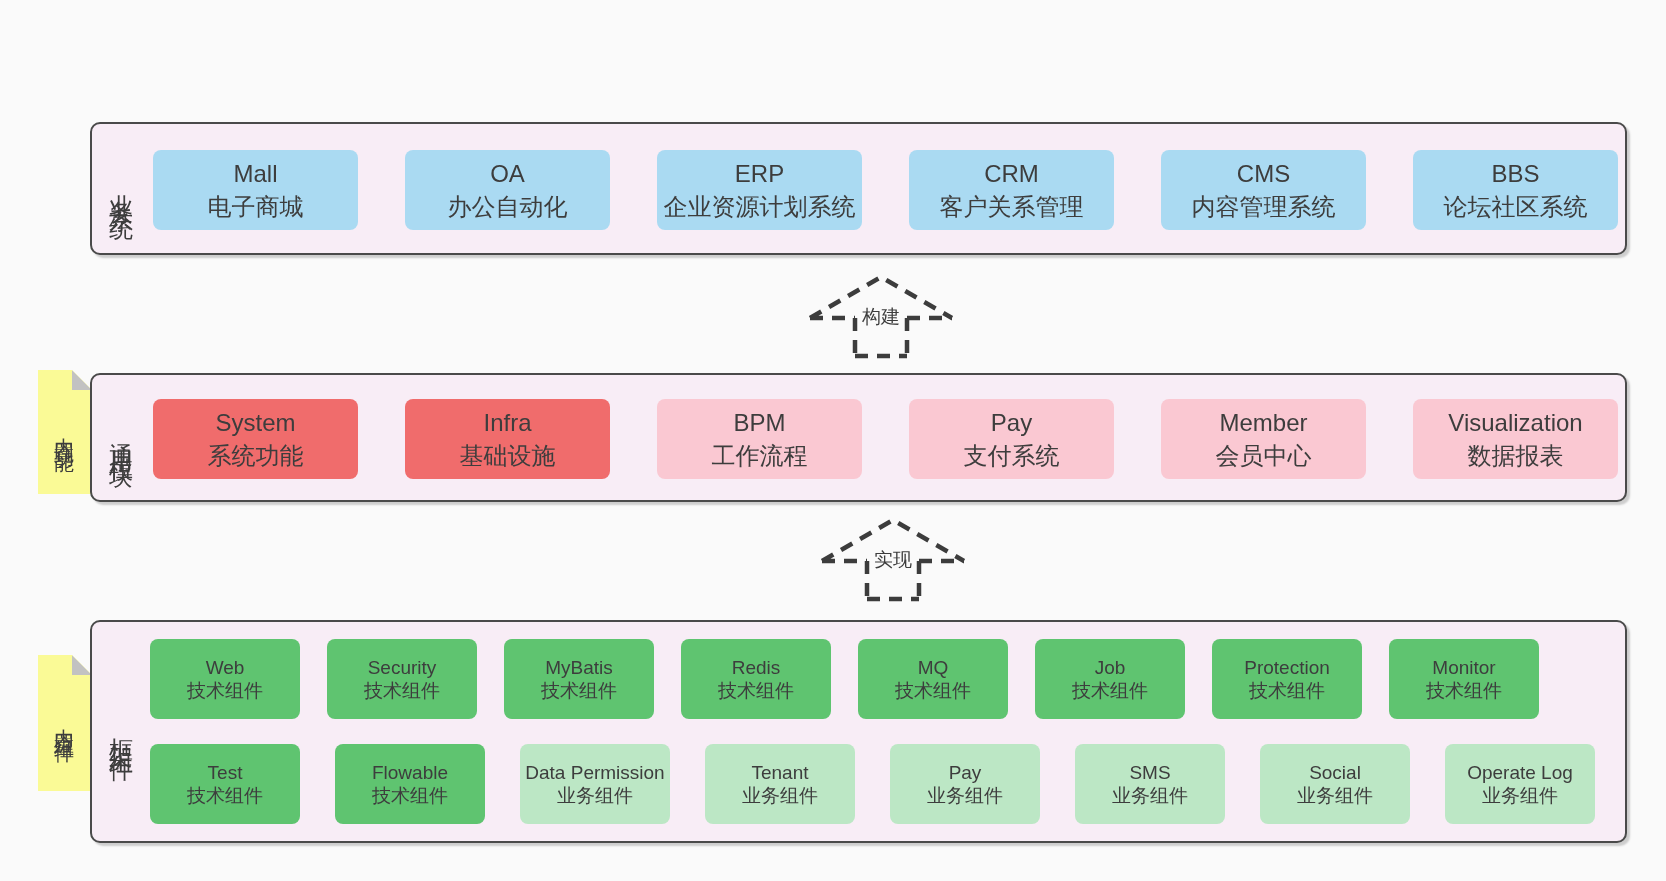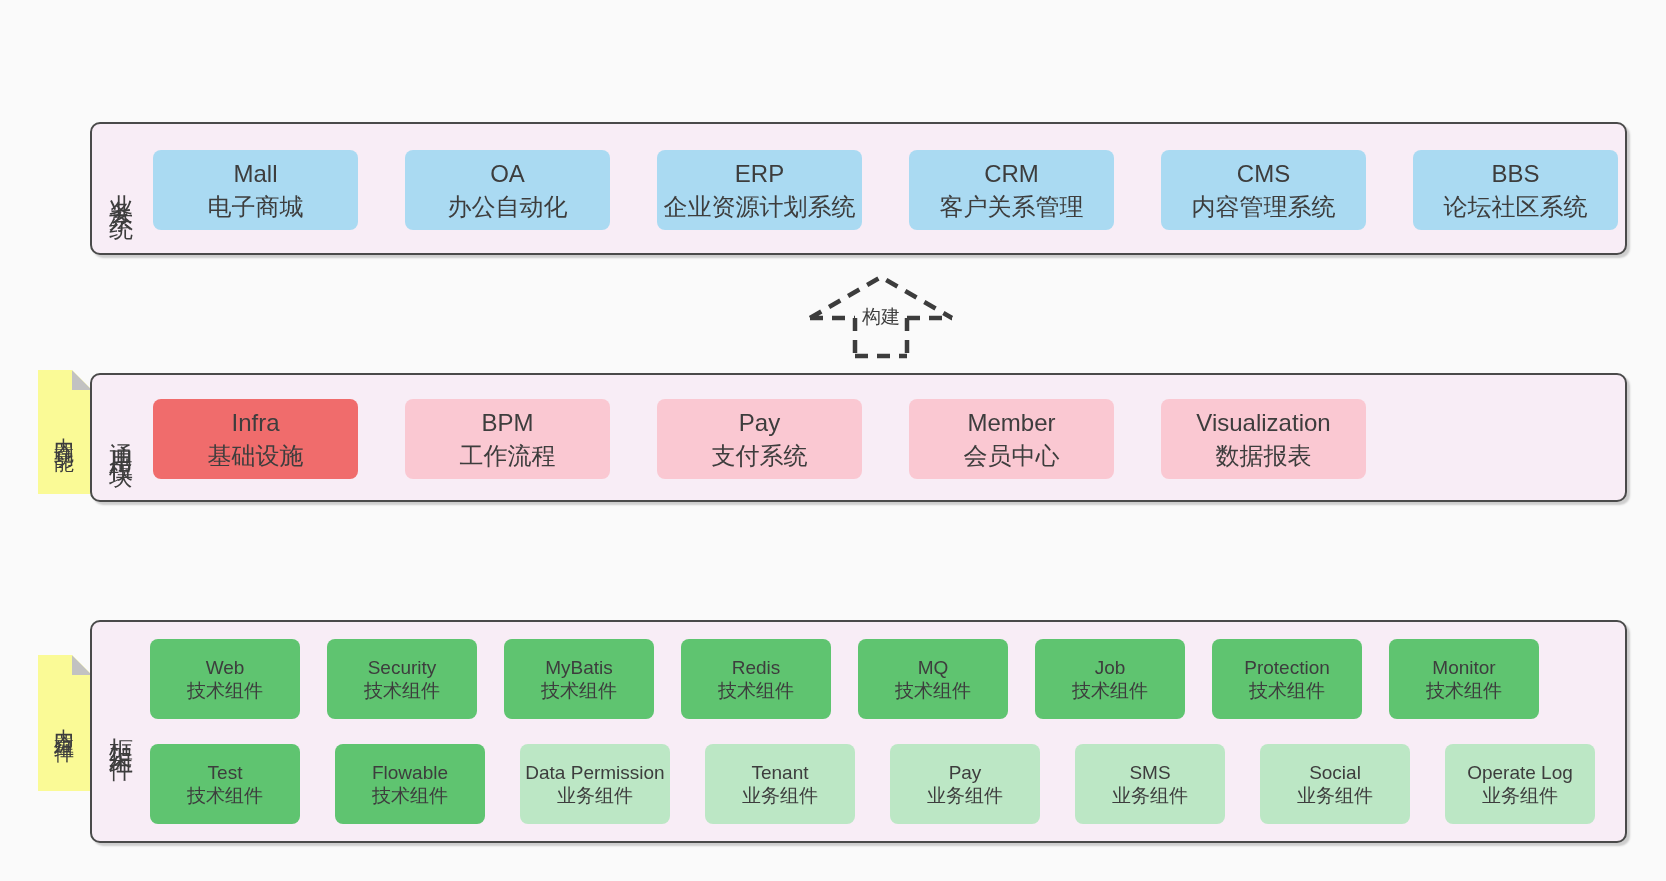--- a/index.html
+++ b/index.html
@@ -94,20 +94,24 @@
 
   <div class="sticky" id="sticky-modules">
     <div class="fold"></div>
     <span class="s-label">内置功能</span>
   </div>
 
   <div class="layer" id="layer-modules">
     <div class="v-label">通用模块</div>
     <div class="row row-modules">
       <div class="box w-lg red">
+        <span class="en">System</span>
+        <span class="zh">系统功能</span>
+      </div>
+      <div class="box w-lg red">
         <span class="en">Infra</span>
         <span class="zh">基础设施</span>
       </div>
       <div class="box w-lg pink">
         <span class="en">BPM</span>
         <span class="zh">工作流程</span>
       </div>
       <div class="box w-lg pink">
         <span class="en">Pay</span>
         <span class="zh">支付系统</span>
@@ -116,20 +120,26 @@
         <span class="en">Member</span>
         <span class="zh">会员中心</span>
       </div>
       <div class="box w-lg pink">
         <span class="en">Visualization</span>
         <span class="zh">数据报表</span>
       </div>
     </div>
   </div>
 
+  <div class="arrow" id="arrow-implement">
+    <svg viewBox="0 0 150 88" width="150" height="88">
+      <path d="M4 46 L75 5 L146 46 M4 46 H49 M101 46 H146 M49 46 V84 M101 46 V84 M49 84 H101" fill="none" stroke="#3c3c3c" stroke-width="4.5" stroke-dasharray="13 9"></path>
+    </svg>
+    <span class="arrow-label">实现</span>
+  </div>
 
   <div class="sticky" id="sticky-components">
     <div class="fold"></div>
     <span class="s-label">内置组件</span>
   </div>
 
   <div class="layer" id="layer-components">
     <div class="v-label">框架组件</div>
 
     <div class="row row-comp1">

